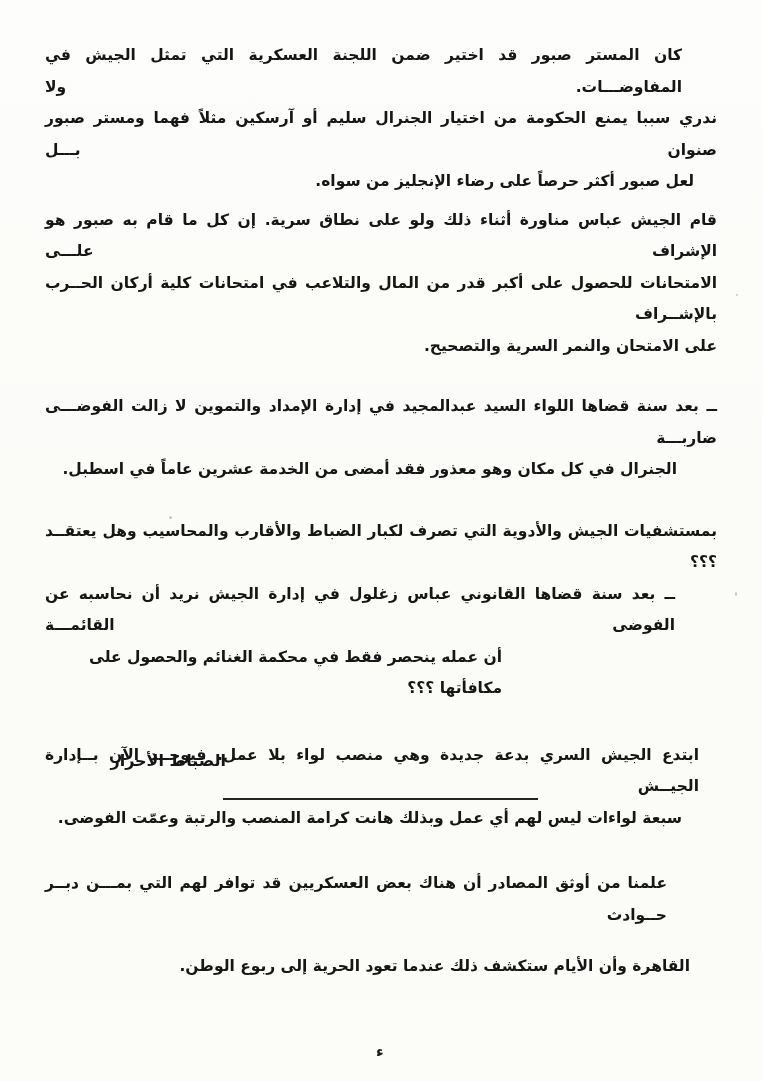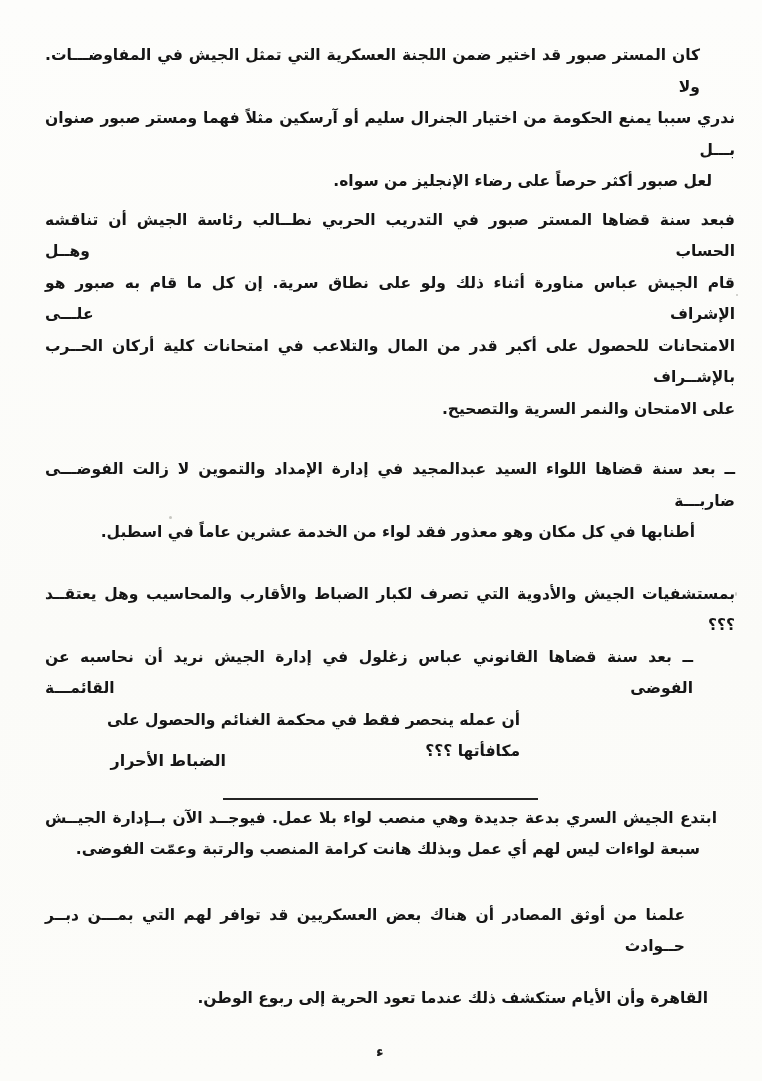--- a/index.html
+++ b/index.html
@@ -9,21 +9,21 @@
     font-family: "DejaVu Sans", sans-serif;
     position: relative;
     overflow: hidden;
   }
   .page {
     position: absolute; inset: 0;
     background: linear-gradient(180deg, #fdfdfb 0%, #fbfbf8 60%, #fcfcf9 100%);
   }
   .text-block {
     position: absolute;
-    top: 40px; right: 27px; left: 45px;
+    top: 40px; right: 45px; left: 45px;
     color: #161616;
   }
   .paragraph { margin: 0; }
   .line {
     direction: rtl;
     unicode-bidi: embed;
     font-weight: bold;
     font-size: 15.5px;
     line-height: 31.5px;
     color: #161616;
@@ -88,28 +88,27 @@
 <body>
 
 <div class="page" data-name="scanned-document-page">
   <div class="text-block" data-name="document-body">
       <div class="paragraph" data-name="paragraph-1">
         <div class="line just" data-name="paragraph-1-line-1">كان المستر صبور قد اختير ضمن اللجنة العسكرية التي تمثل الجيش في المفاوضـــات. ولا</div>
         <div class="line just" data-name="paragraph-1-line-2">ندري سببا يمنع الحكومة من اختيار الجنرال سليم أو آرسكين مثلاً فهما ومستر صبور صنوان بـــل</div>
         <div class="line end" data-name="paragraph-1-line-3">لعل صبور أكثر حرصاً على رضاء الإنجليز من سواه.</div>
       </div>
       <div class="paragraph" data-name="paragraph-2">
-        <div class="line just" data-name="paragraph-2-line-1">فبعد سنة قضاها المستر صبور في التدريب الحربي نطــالب رئاسة الجيش أن تناقشه الحساب وهــل</div>
         <div class="line just" data-name="paragraph-2-line-2">قام الجيش عباس مناورة أثناء ذلك ولو على نطاق سرية. إن كل ما قام به صبور هو الإشراف علـــى</div>
         <div class="line just" data-name="paragraph-2-line-3">الامتحانات للحصول على أكبر قدر من المال والتلاعب في امتحانات كلية أركان الحــرب بالإشــراف</div>
         <div class="line end" data-name="paragraph-2-line-4">على الامتحان والنمر السرية والتصحيح.</div>
       </div>
       <div class="paragraph" data-name="paragraph-3">
         <div class="line just" data-name="paragraph-3-line-1">ــ بعد سنة قضاها اللواء السيد عبدالمجيد في إدارة الإمداد والتموين لا زالت الفوضـــى ضاربـــة</div>
-        <div class="line end" data-name="paragraph-3-line-2">أطنابها في كل مكان وهو معذور فقد لواء من الخدمة عشرين عاماً في اسطبل.</div>
+        <div class="line end" data-name="paragraph-3-line-2">الجنرال في كل مكان وهو معذور فقد أمضى من الخدمة عشرين عاماً في اسطبل.</div>
       </div>
       <div class="paragraph" data-name="paragraph-4">
         <div class="line just" data-name="paragraph-4-line-2">بمستشفيات الجيش والأدوية التي تصرف لكبار الضباط والأقارب والمحاسيب وهل يعتقــد ؟؟؟</div>
         <div class="line just" data-name="paragraph-4-line-1">ــ بعد سنة قضاها القانوني عباس زغلول في إدارة الجيش نريد أن نحاسبه عن الفوضى القائمـــة</div>
         <div class="line end" data-name="paragraph-4-line-3">أن عمله ينحصر فقط في محكمة الغنائم والحصول على مكافأتها ؟؟؟</div>
       </div>
       <div class="paragraph" data-name="paragraph-5">
         <div class="line just" data-name="paragraph-5-line-1">ابتدع الجيش السري بدعة جديدة وهي منصب لواء بلا عمل. فيوجــد الآن بــإدارة الجيــش</div>
         <div class="line end" data-name="paragraph-5-line-2">سبعة لواءات ليس لهم أي عمل وبذلك هانت كرامة المنصب والرتبة وعمّت الفوضى.</div>
       </div>

